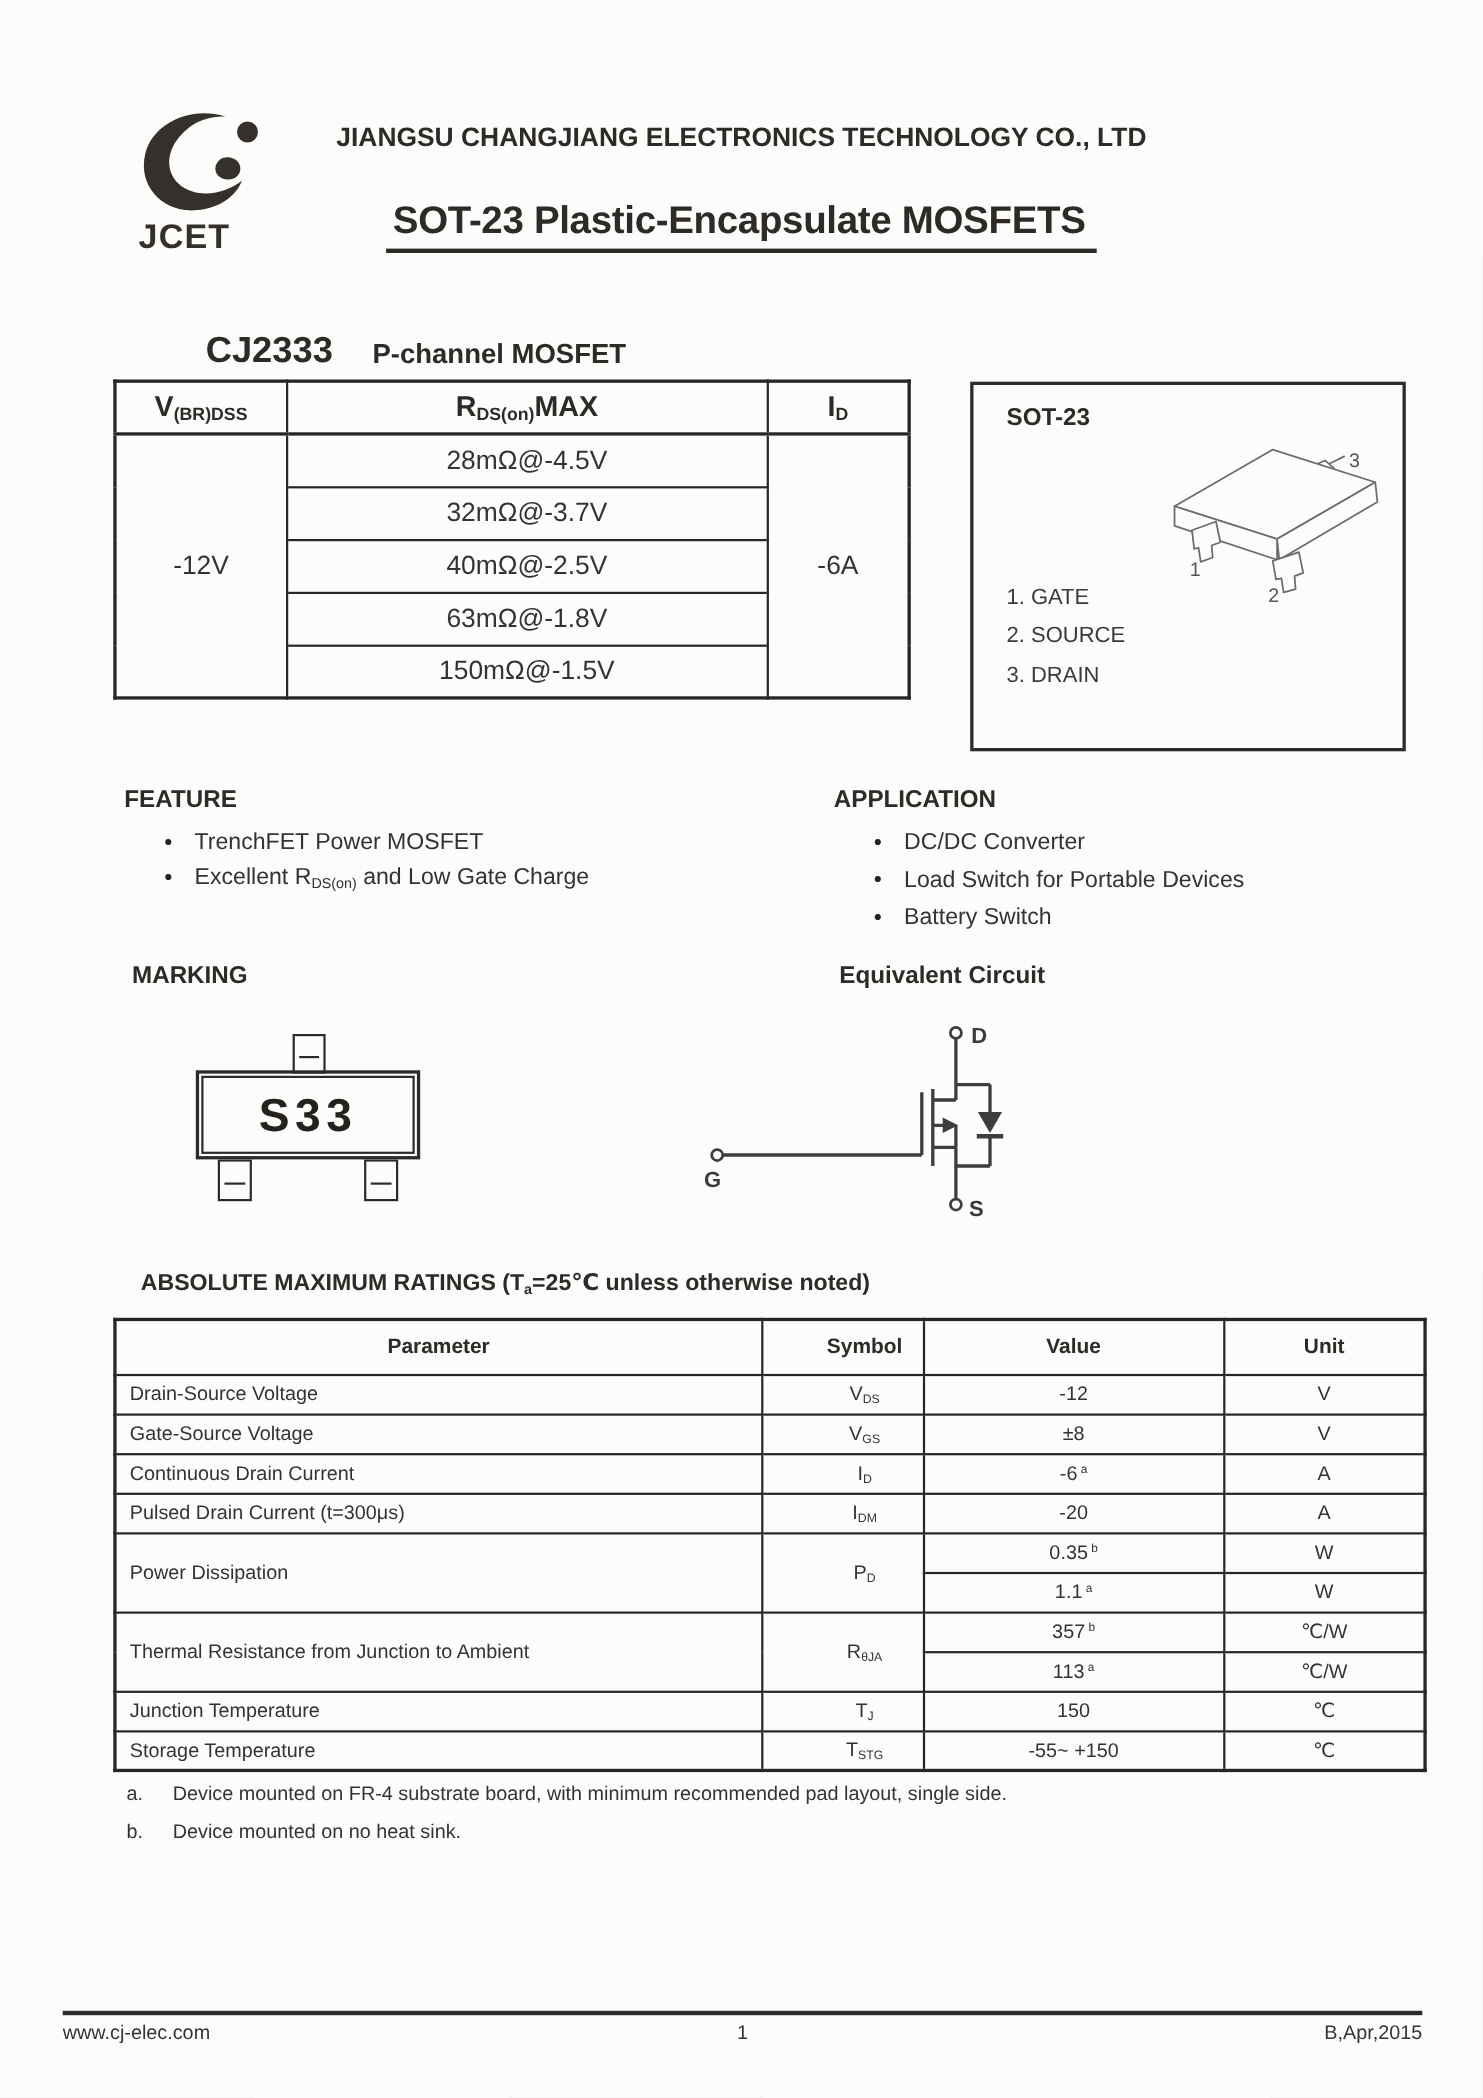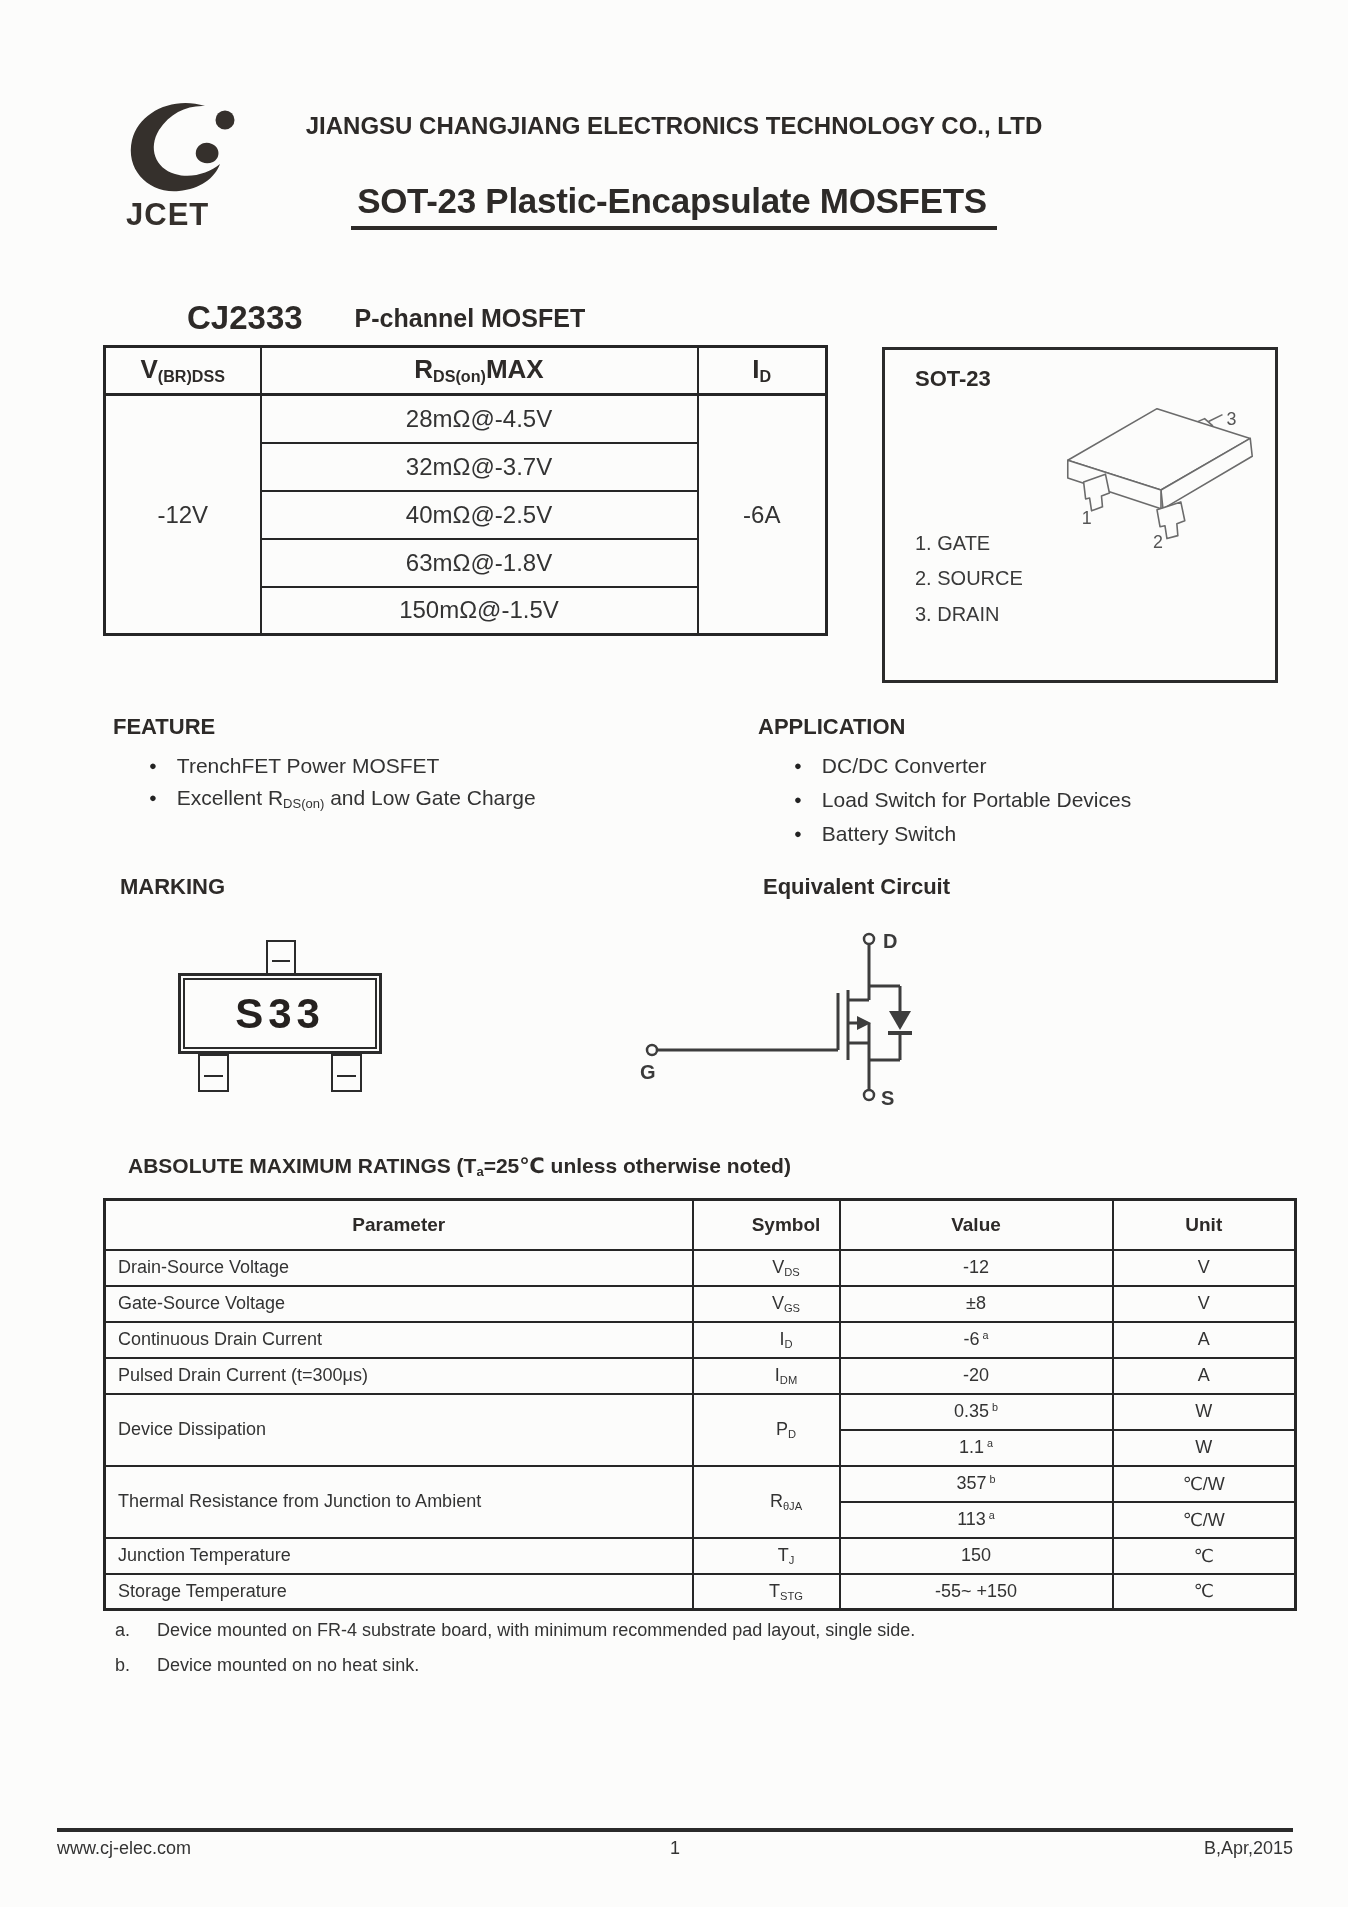--- a/index.html
+++ b/index.html
@@ -14,21 +14,21 @@
   sup.sp { font-size:60%; vertical-align:0.55em; margin-left:3px; }
 
   
   .company { left:0; right:0; top:112px; text-align:center; font-size:24px; font-weight:bold; color:#2d2a28; }
   .doc-title-wrap { left:0; right:0; top:181px; text-align:center; }
   .doc-title { display:inline-block; font-size:35px; font-weight:bold; letter-spacing:-0.3px;
                border-bottom:4px solid #2d2a28; padding:0 10px 5px 6px; color:#2d2a28; }
   .jcet-text { left:126px; top:197px; font-size:31px; font-weight:bold; letter-spacing:1px; color:#35302c; }
 
   
-  .part-heading { left:187px; top:299px; display:flex; align-items:center; gap:52px; }
+  .part-heading { left:187px; top:299px; display:flex; align-items:flex-end; gap:36px; }
   .part-number { font-size:33px; font-weight:bold; color:#2d2a28; }
   .part-family { font-size:25px; font-weight:bold; color:#2d2a28; }
 
   
   table.spec { left:103px; top:345px; position:absolute; border-collapse:collapse; table-layout:fixed;
                width:672px; border:3px solid #262626; }
   table.spec td { border:2px solid #262626; text-align:center; vertical-align:middle;
                   font-size:24px; color:#333; height:48px; }
   table.spec tr.head td { font-size:26px; font-weight:bold; border-bottom:3px solid #262626; color:#2d2a28; }
   table.spec td.c1 { width:156px; } table.spec td.c2 { width:437px; } table.spec td.c3 { width:129px; }
@@ -252,21 +252,21 @@
       <td class="r3"><span>-6</span><sup class="sp">a</sup></td>
       <td class="r4">A</td>
     </tr>
     <tr>
       <td class="r1 param">Pulsed Drain Current (t=300μs)</td>
       <td class="r2"><span>I</span><sub class="sb">DM</sub></td>
       <td class="r3"><span>-20</span></td>
       <td class="r4">A</td>
     </tr>
     <tr>
-      <td class="r1 param" rowspan="2">Device Dissipation</td>
+      <td class="r1 param" rowspan="2">Power Dissipation</td>
       <td class="r2" rowspan="2"><span>P</span><sub class="sb">D</sub></td>
       <td class="r3"><span>0.35</span><sup class="sp">b</sup></td>
       <td class="r4">W</td>
     </tr>
     <tr>
       <td class="r3"><span>1.1</span><sup class="sp">a</sup></td>
       <td class="r4">W</td>
     </tr>
     <tr>
       <td class="r1 param" rowspan="2">Thermal Resistance from Junction to Ambient</td>

